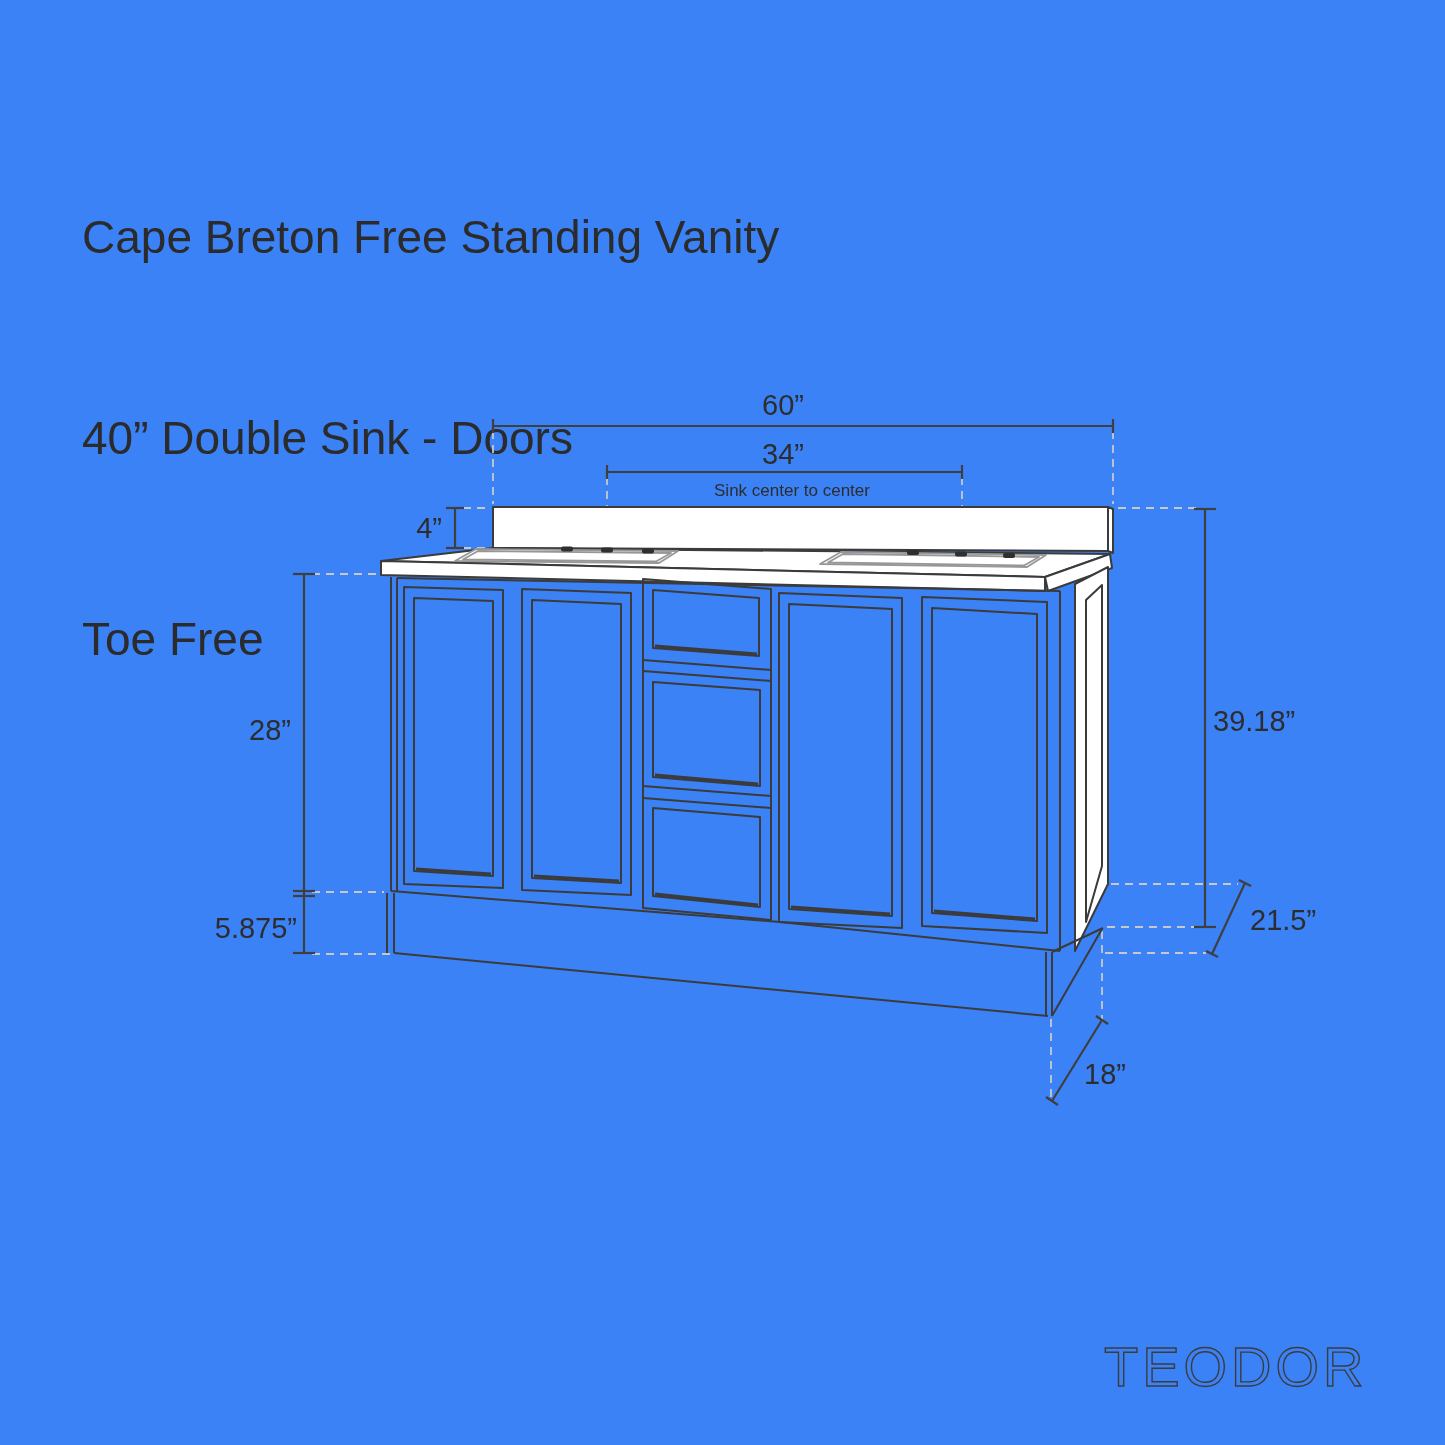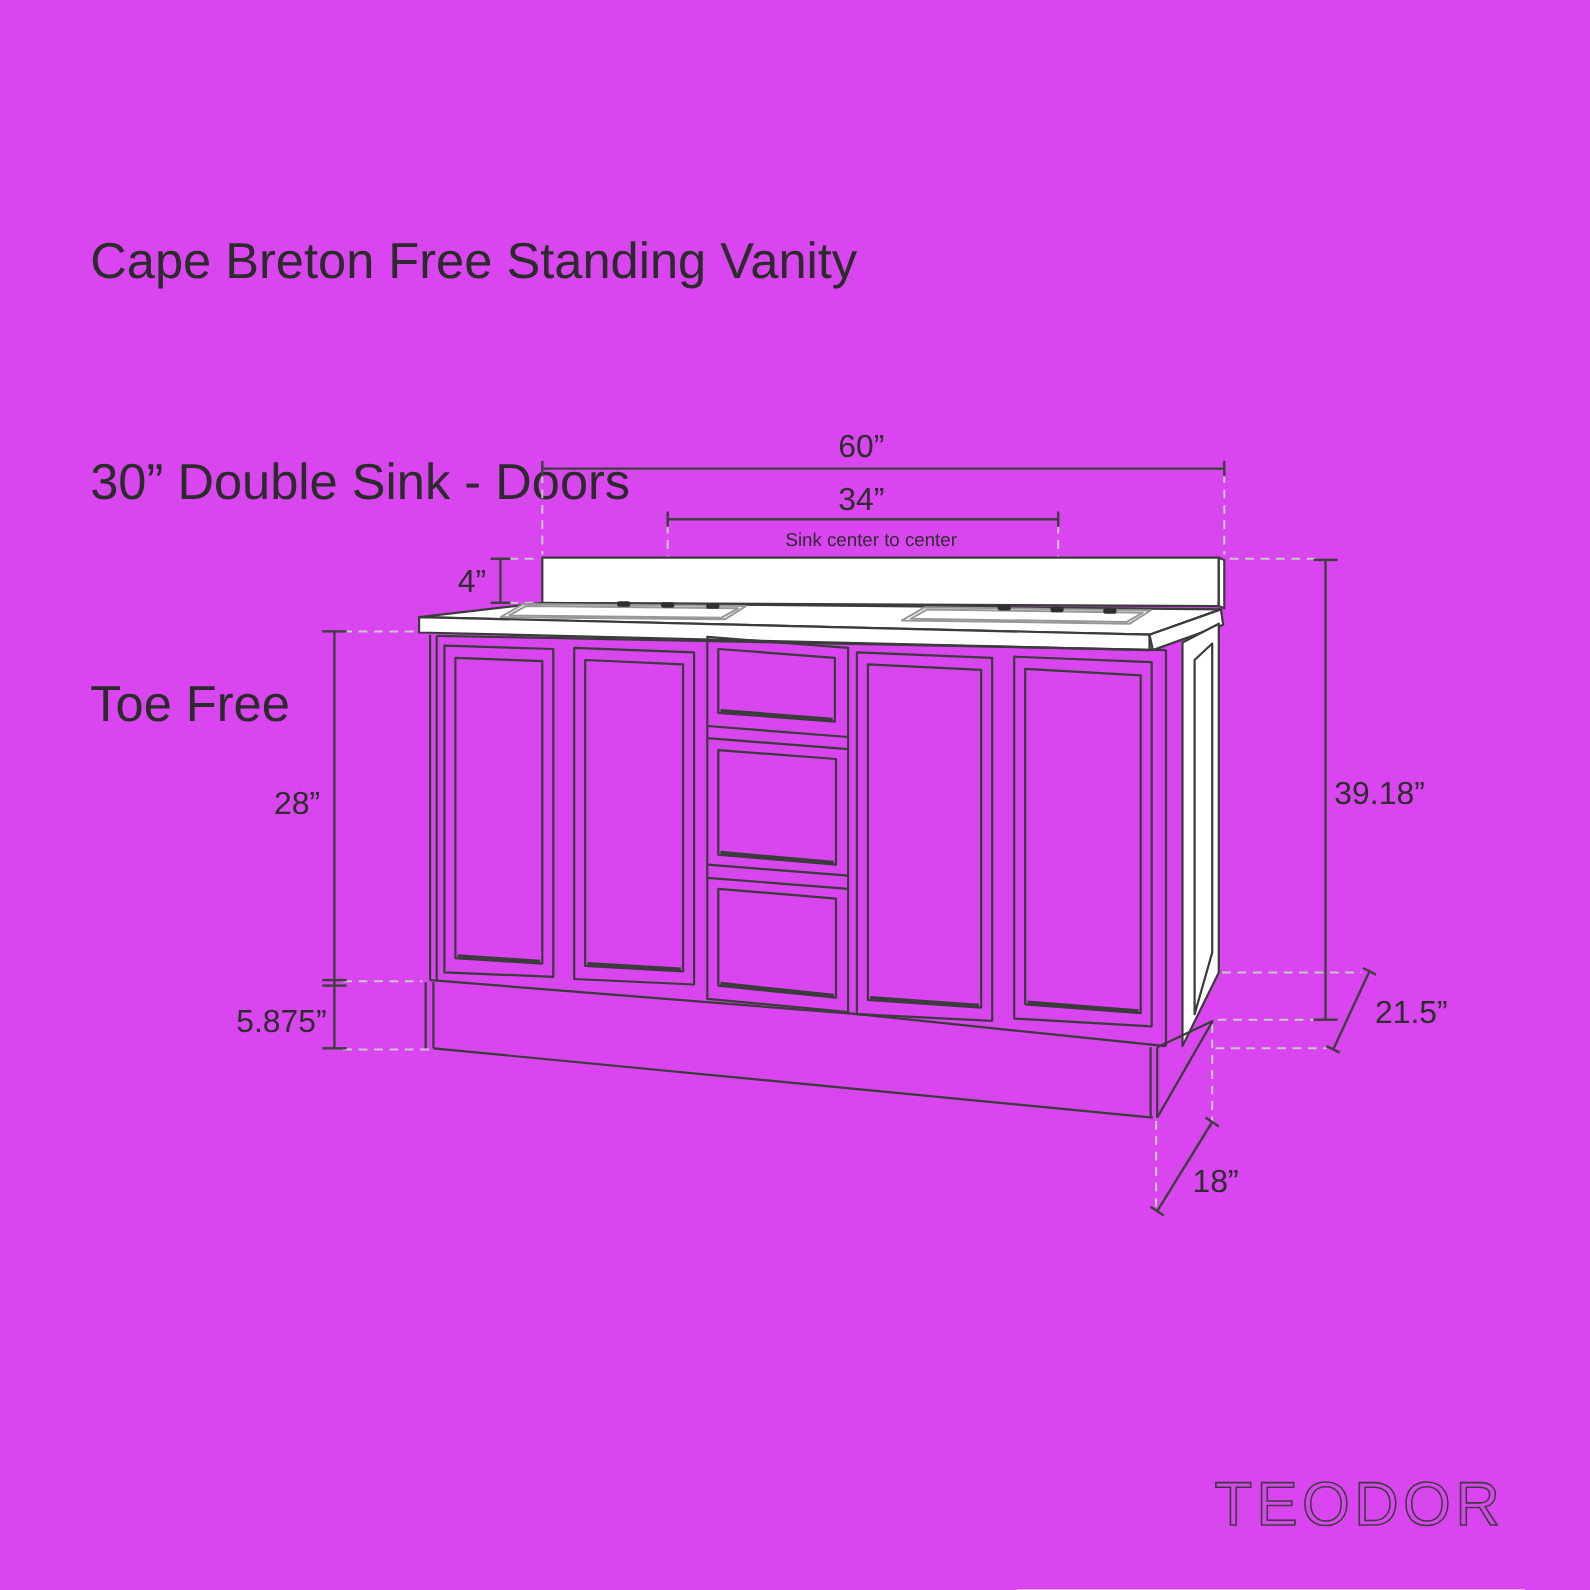--- a/index.html
+++ b/index.html
@@ -4,21 +4,21 @@
 <style>
   html, body {
     margin: 0;
     padding: 0;
     background: #ffffff;
   }
   .page {
     position: relative;
     width: 1445px;
     height: 1445px;
-    background: #d946ef;
+    background: #3b82f6;
     overflow: hidden;
     font-family: "Liberation Sans", sans-serif;
   }
   .title-block {
     position: absolute;
     left: 82px;
     top: 70px;
     font-size: 46px;
     line-height: 67px;
     color: #2b2b2b;
@@ -61,21 +61,21 @@
     stroke-width: 1.4px;
   }
 </style>
 </head>
 <body>
 
 <div class="page">
 
   <div class="title-block">
     <div>Cape Breton Free Standing Vanity</div>
-    <div>30” Double Sink - Doors</div>
+    <div>40” Double Sink - Doors</div>
     <div>Toe Free</div>
   </div>
 
   <svg class="drawing-svg" viewBox="0 0 1445 1445">
 
     <g>
       <line class="dash" x1="493" y1="431" x2="493" y2="504"></line>
       <line class="dash" x1="1113" y1="431" x2="1113" y2="504"></line>
       <line class="dash" x1="607" y1="477" x2="607" y2="544"></line>
       <line class="dash" x1="962" y1="477" x2="962" y2="548"></line>

